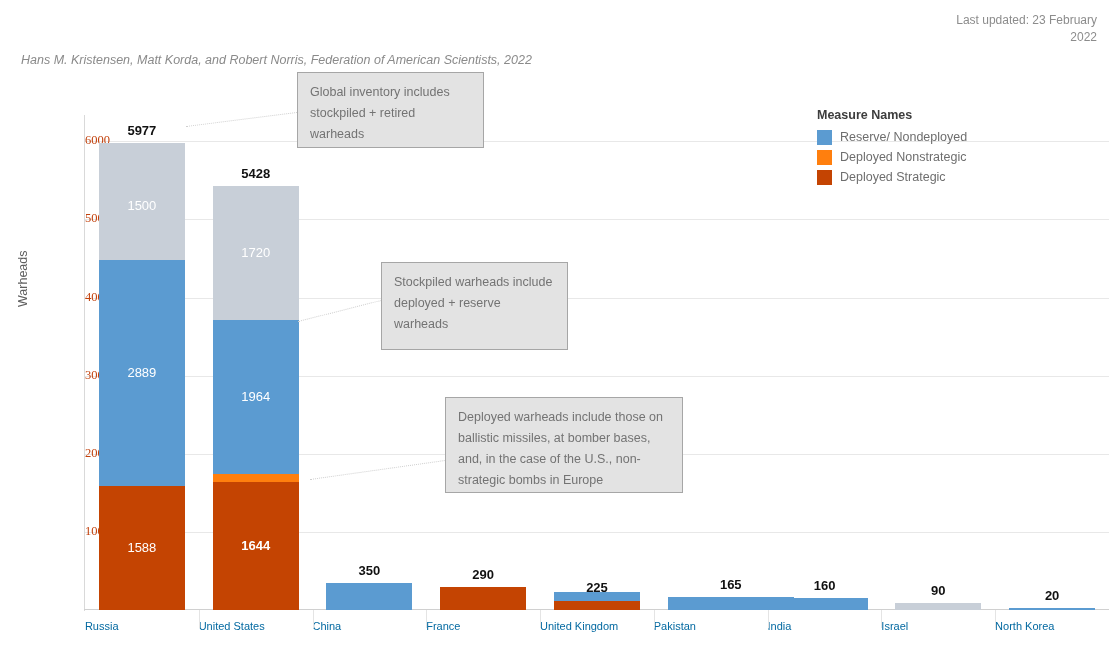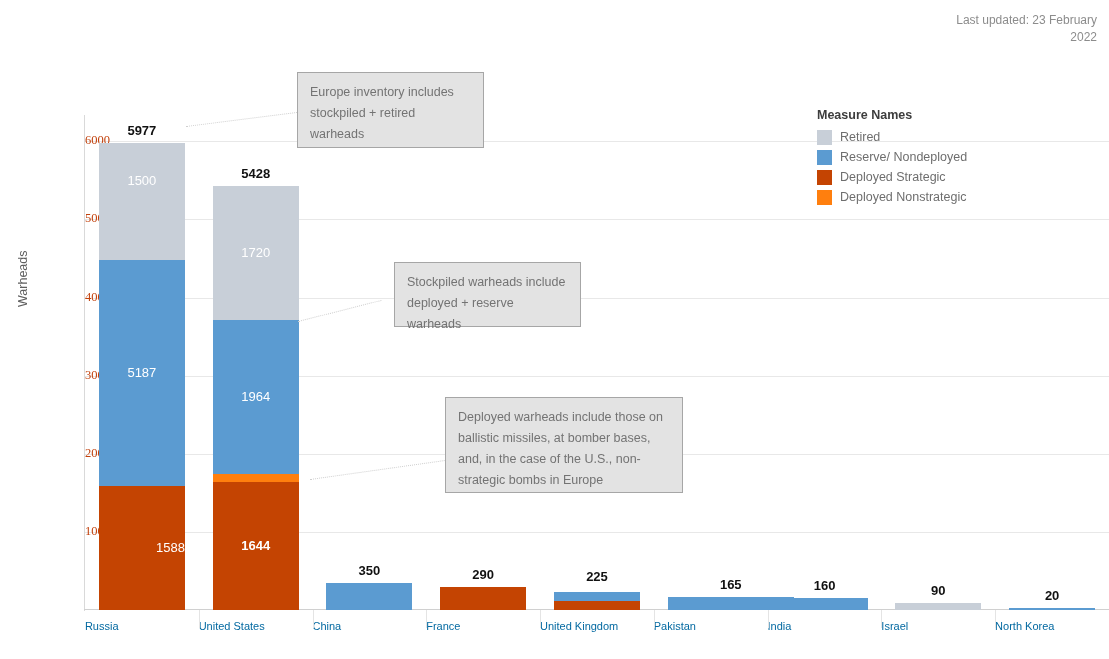--- a/index.html
+++ b/index.html
@@ -202,20 +202,21 @@
     height: 0;
     border-top: 1.5px dotted #cfcfcf;
     transform-origin: left center;
   }
 </style>
 </head>
 <body>
 
 <div id="chart-root">
 
+  <div class="chart-subtitle">Hans M. Kristensen, Matt Korda, and Robert Norris, Federation of American Scientists, 2022</div>
   <div class="last-updated">Last updated: 23 February 2022</div>
 
   <div class="y-axis-line"></div>
   <div class="y-axis-title">Warheads</div>
 
   <div class="plot">
     <div id="gridlines">
         <div class="gridline" style="top: 421.875px;"></div>
         <div class="y-tick-label" style="top: 421.875px;">1000</div>
         <div class="gridline" style="top: 343.75px;"></div>
@@ -228,25 +229,25 @@
         <div class="y-tick-label" style="top: 109.375px;">5000</div>
         <div class="gridline" style="top: 31.25px;"></div>
         <div class="y-tick-label" style="top: 31.25px;">6000</div>
       </div>
     <div class="axis-baseline"></div>
     <div id="columns">
         <div class="col" style="left: 13.8889px; width: 86px; height: 466.953px;">
           <div class="cat-label">Russia</div>
           <div class="bar-stack" style="height: 466.953px;">
             <div class="seg" style="height: 124.062px; bottom: 0px; background: rgb(196, 68, 2);"></div>
-            <div class="seg-label" style="bottom: 56.0312px; text-align: right;">1588</div>
+            <div class="seg-label" style="bottom: 56.0312px;">1588</div>
             <div class="seg" style="height: 225.703px; bottom: 124.062px; background: rgb(91, 155, 209);"></div>
-            <div class="seg-label" style="bottom: 230.914px;">5187</div>
+            <div class="seg-label" style="bottom: 230.914px;">2889</div>
             <div class="seg" style="height: 117.188px; bottom: 349.766px; background: rgb(200, 207, 216);"></div>
-            <div class="seg-label" style="bottom: 423px;">1500</div>
+            <div class="seg-label" style="bottom: 398px;">1500</div>
             <div class="total-label" style="bottom: 471.953px;">5977</div>
           </div>
         </div>
         <div class="col" style="left: 127.667px; width: 86px; height: 424.062px;">
           <div class="cat-label">United States</div>
           <div class="bar-stack" style="height: 424.062px;">
             <div class="seg" style="height: 128.438px; bottom: 0px; background: rgb(196, 68, 2);"></div>
             <div class="seg-label" style="bottom: 58.2188px; font-weight: bold;">1644</div>
             <div class="seg" style="height: 7.8125px; bottom: 128.438px; background: rgb(255, 127, 14);"></div>
             <div class="seg" style="height: 153.438px; bottom: 136.25px; background: rgb(91, 155, 209);"></div>
@@ -268,21 +269,21 @@
           <div class="bar-stack" style="height: 22.6562px; margin-top: 44px;">
             <div class="seg" style="height: 22.6562px; bottom: 0px; background: rgb(196, 68, 2);"></div>
             <div class="total-label" style="bottom: 27.6562px;">290</div>
           </div>
         </div>
         <div class="col" style="left: 469px; width: 86px; height: 17.5781px;">
           <div class="cat-label">United Kingdom</div>
           <div class="bar-stack" style="height: 17.5781px;">
             <div class="seg" style="height: 9.375px; bottom: 0px; background: rgb(196, 68, 2);"></div>
             <div class="seg" style="height: 8.20312px; bottom: 9.375px; background: rgb(91, 155, 209);"></div>
-            <div class="total-label" style="bottom: 26px;">225</div>
+            <div class="total-label" style="bottom: 15px;">225</div>
           </div>
         </div>
         <div class="col" style="left: 582.778px; width: 86px; height: 12.8906px;">
           <div class="cat-label">Pakistan</div>
           <div class="bar-stack" style="height: 22px; padding-left: 40px;">
             <div class="seg" style="height: 12.8906px; bottom: 0px; background: rgb(91, 155, 209);"></div>
             <div class="total-label" style="bottom: 17.8906px;">165</div>
           </div>
         </div>
         <div class="col" style="left: 696.556px; width: 86px; height: 12.5px;">
@@ -316,39 +317,35 @@
         <div class="cell-sep" style="left: 682.667px;"></div>
         <div class="cell-sep" style="left: 796.444px;"></div>
         <div class="cell-sep" style="left: 910.222px;"></div>
       </div>
   </div>
 
   <div class="legend">
     <div class="legend-title">Measure Names</div>
     <div id="legend-items">
         <div class="legend-item">
-          <span class="legend-swatch" style="background: rgb(200, 207, 216);"></span>
-          <span class="legend-text">Retired</span>
-        </div>
-        <div class="legend-item">
           <span class="legend-swatch" style="background: rgb(91, 155, 209);"></span>
           <span class="legend-text">Reserve/ Nondeployed</span>
+        </div>
+        <div class="legend-item">
+          <span class="legend-swatch" style="background: rgb(255, 127, 14);"></span>
+          <span class="legend-text">Deployed Nonstrategic</span>
         </div>
         <div class="legend-item">
           <span class="legend-swatch" style="background: rgb(196, 68, 2);"></span>
           <span class="legend-text">Deployed Strategic</span>
         </div>
-        <div class="legend-item">
-          <span class="legend-swatch" style="background: rgb(255, 127, 14);"></span>
-          <span class="legend-text">Deployed Nonstrategic</span>
-        </div>
       </div>
   </div>
 
   <div id="annotations">
       <div class="leader" style="left: 186px; top: 126px; width: 111.879px; transform: rotate(-7.18854deg);"></div>
-      <div class="annot" style="left: 297px; top: 72px; width: 187px; height: 76px;">Europe inventory includes stockpiled + retired warheads</div>
+      <div class="annot" style="left: 297px; top: 72px; width: 187px; height: 76px;">Global inventory includes stockpiled + retired warheads</div>
       <div class="leader" style="left: 298px; top: 321px; width: 85.6154px; transform: rotate(-14.1986deg);"></div>
-      <div class="annot" style="left: 394px; top: 262px; width: 187px; height: 65px;">Stockpiled warheads include deployed + reserve warheads</div>
+      <div class="annot" style="left: 381px; top: 262px; width: 187px; height: 88px;">Stockpiled warheads include deployed + reserve warheads</div>
       <div class="leader" style="left: 310px; top: 479px; width: 136.33px; transform: rotate(-8.01123deg);"></div>
       <div class="annot" style="left: 445px; top: 397px; width: 238px; height: 96px;">Deployed warheads include those on ballistic missiles, at bomber bases, and, in the case of the U.S., non-strategic bombs in Europe</div>
     </div>
 </div>
 
 </body></html>

